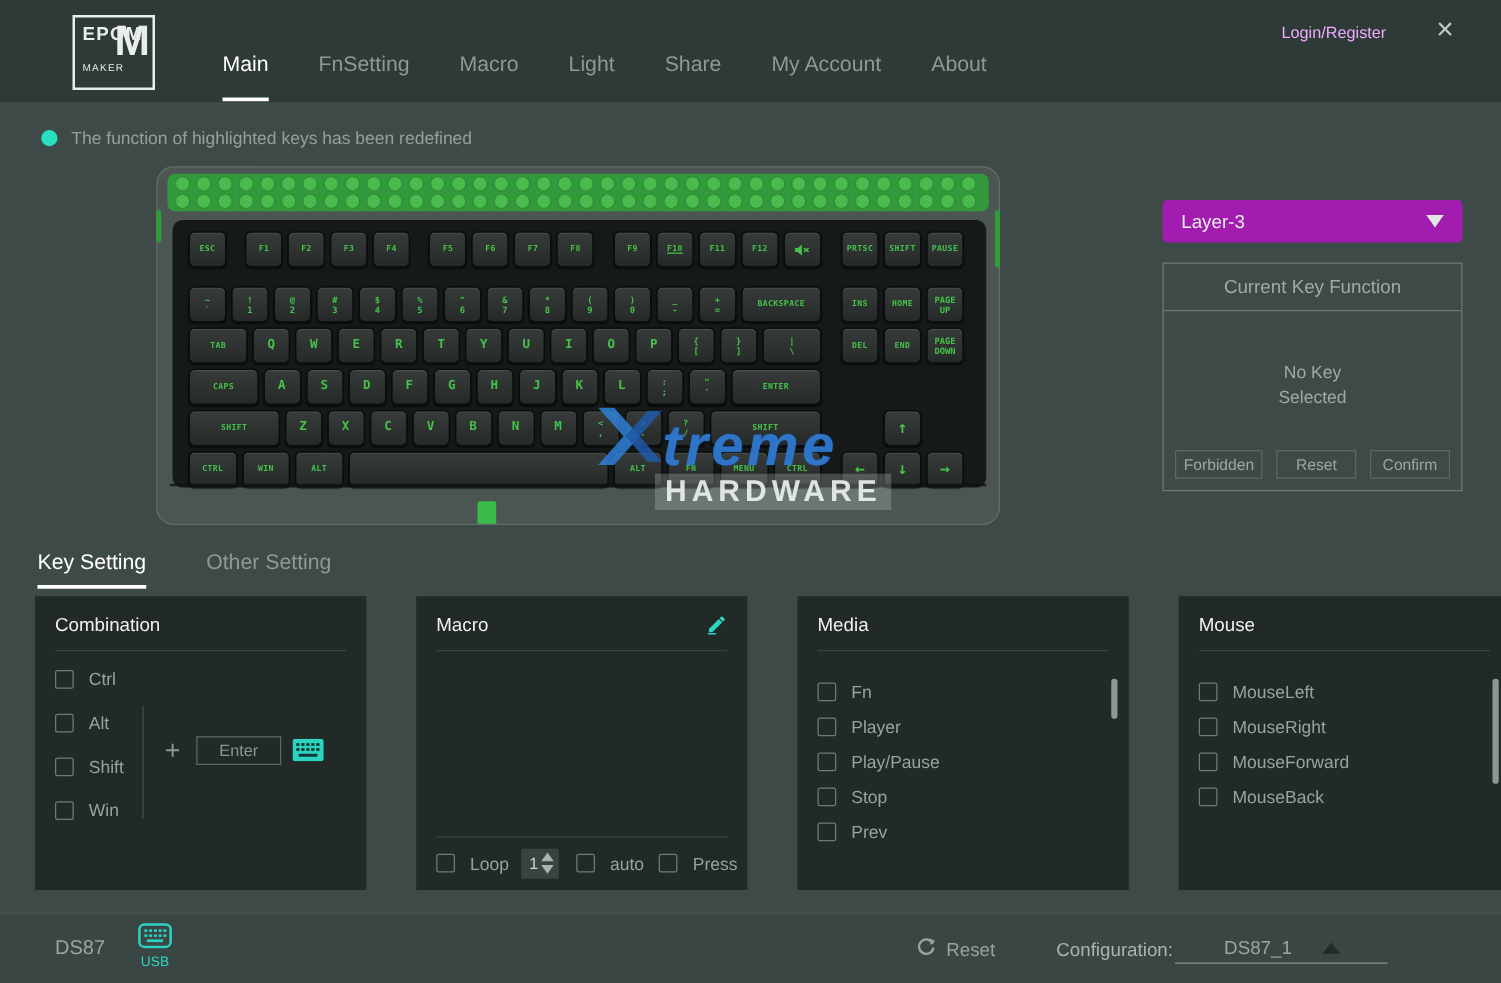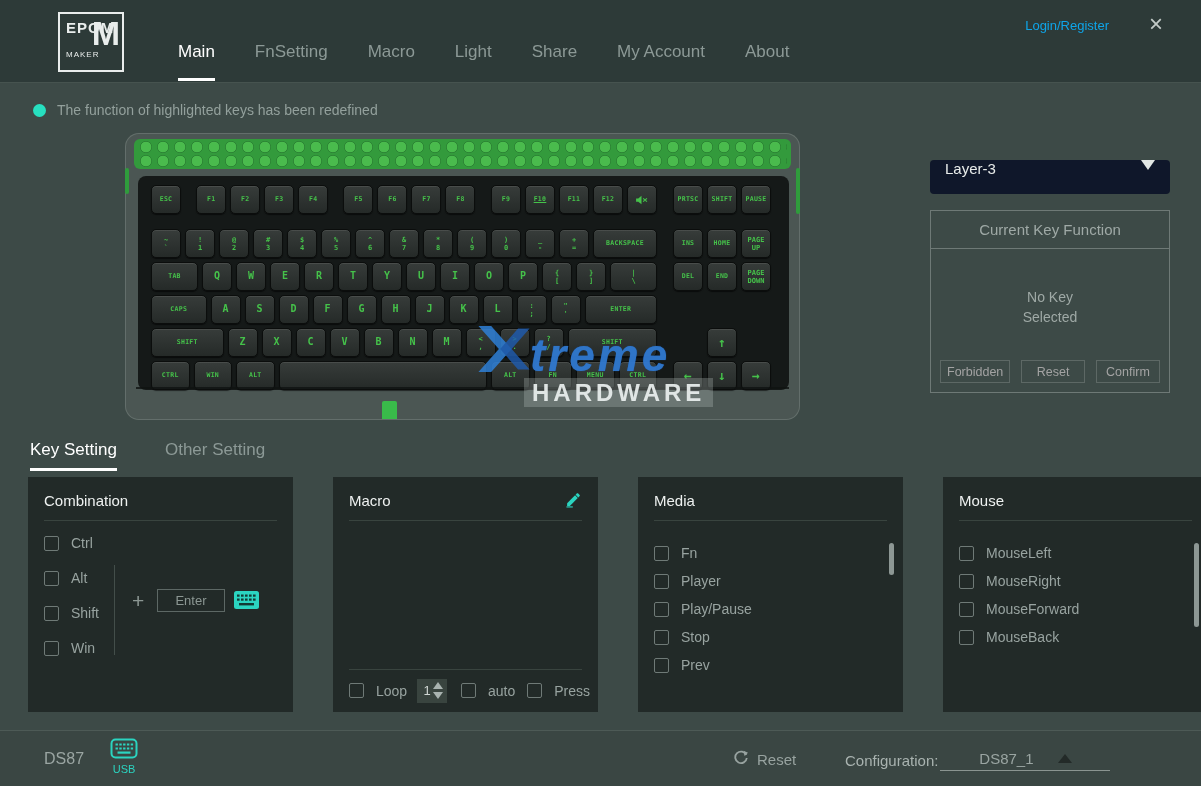--- a/index.html
+++ b/index.html
@@ -13,21 +13,21 @@
   
   .header { position:absolute; top:0; left:0; right:0; height:83px; background:#2d3a38; border-bottom:1px solid #46534f; }
   .logo { position:absolute; left:58px; top:12px; width:66px; height:60px; border:2px solid #e9edec; color:#e9edec; padding:6px 4px 4px 6px; }
   .logo-line1 { display:block; font-size:15px; font-weight:bold; letter-spacing:1px; line-height:16px; }
   .logo-m { position:absolute; right:2px; top:2px; font-size:34px; font-weight:bold; line-height:34px; }
   .logo-line2 { display:block; font-size:8px; letter-spacing:1px; margin-top:14px; }
   .main-nav { position:absolute; left:178px; top:42px; display:flex; gap:40px; }
   .nav-item { position:relative; font-size:17px; color:#8c9996; cursor:default; padding-bottom:2px; }
   .nav-item.active { color:#ffffff; }
   .nav-item.active::after { content:""; position:absolute; left:0; right:0; bottom:-17px; height:3px; background:#ffffff; }
-  .login { position:absolute; right:92px; top:18px; font-size:13px; color:#0ea5e9; }
+  .login { position:absolute; right:92px; top:18px; font-size:13px; color:#f0abfc; }
   .close-x { position:absolute; right:38px; top:10px; font-size:24px; font-weight:300; color:#c2cac7; line-height:28px; }
   
   .status-line { position:absolute; left:33px; top:102px; display:flex; align-items:center; gap:11px; }
   .status-dot { width:13px; height:13px; border-radius:50%; background:#27e0c0; }
   .status-text { font-size:14px; color:#93a09c; }
   
   .kb { position:absolute; left:125px; top:133px; width:675px; height:287px; background:rgba(110,118,114,0.28); border:1px solid rgba(165,175,170,0.28); border-radius:14px; }
   .kb-bar { position:absolute; left:8px; right:8px; top:5px; height:30px; border-radius:6px; background:#339a3c; overflow:hidden; }
   .kb-bar::before { content:""; position:absolute; inset:1px 4px; background-image:radial-gradient(circle at 8px 7px, #4abb4d 5px, rgba(20,60,25,0.25) 5.6px, transparent 6.5px); background-size:17px 14px; }
   .kb-edge { position:absolute; width:4px; background:#2f9c3c; border-radius:2px; }
@@ -44,21 +44,21 @@
   .key .karrow { font-size:13px; font-weight:bold; }
   .kgap { height:29px; }
   .kb-bottom { position:absolute; left:10px; right:10px; bottom:6px; height:26px; border-top:2px solid rgba(15,19,18,0.8); }
   .kb-slider { position:absolute; left:256px; bottom:0; width:15px; height:18px; background:#39bb4a; border-radius:2px 2px 0 0; }
   
   .wm { position:absolute; left:352px; top:192px; opacity:0.95; }
   .wm-top { display:flex; align-items:flex-end; }
   .wm-treme { font-size:46px; font-weight:bold; font-style:italic; color:#3079d0; letter-spacing:3px; line-height:42px; text-shadow:0 0 1px #1f5cb0; }
   .wm-hardware { margin:2px 0 0 46px; width:max-content; background:rgba(190,200,197,0.3); color:#e9eeed; font-size:24px; font-weight:bold; letter-spacing:4px; padding:1px 8px; line-height:27px; }
   
-  .layer-select { position:absolute; left:930px; top:160px; width:240px; height:34px; background:#0f172a; border-radius:4px; display:flex; align-items:flex-start; padding:0 15px; }
+  .layer-select { position:absolute; left:930px; top:160px; width:240px; height:34px; background:#a21caf; border-radius:4px; display:flex; align-items:center; padding:12px 15px; }
   .layer-label { color:#e8ecea; font-size:15px; }
   .dd-arrow { margin-left:auto; width:0; height:0; border-left:7px solid transparent; border-right:7px solid transparent; border-top:10px solid #e2e7e5; }
   .keyfn { position:absolute; left:930px; top:210px; width:240px; height:183px; border:1px solid #6e7976; }
   .keyfn-header { height:38px; border-bottom:1px solid #6e7976; display:flex; align-items:center; justify-content:center; color:#9fa9a6; font-size:15px; }
   .keyfn-body { position:relative; height:143px; }
   .keyfn-empty { position:absolute; top:38px; width:100%; text-align:center; color:#9fa9a6; font-size:14px; line-height:20px; }
   .keyfn-buttons { position:absolute; bottom:9px; left:9px; right:9px; display:flex; justify-content:space-between; }
   .keyfn-btn { min-width:64px; height:23px; padding:0 6px; border:1px solid #5d6865; background:transparent; color:#a3a3a3; font-size:12.5px; display:flex; align-items:center; justify-content:center; }
   
   .tabs { position:absolute; left:30px; top:440px; display:flex; gap:48px; }

